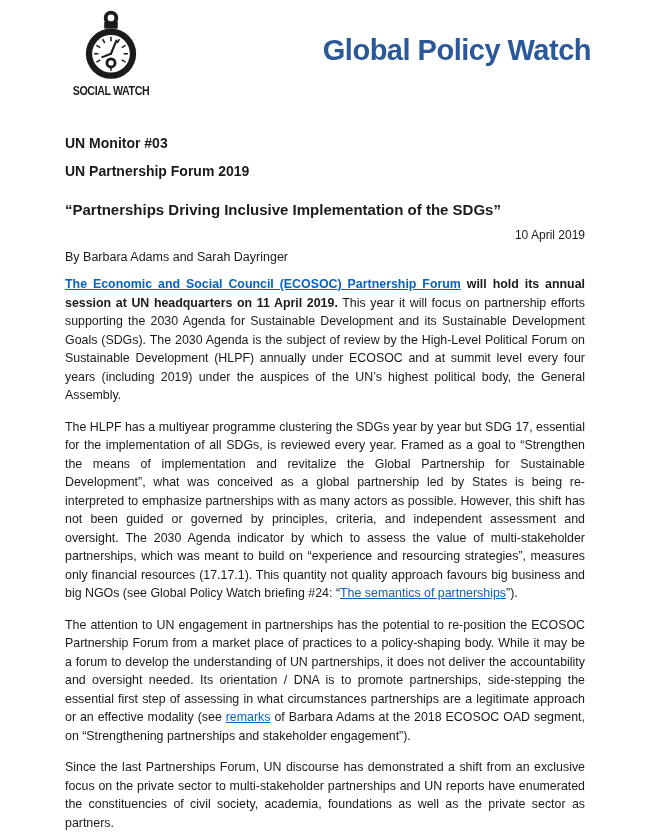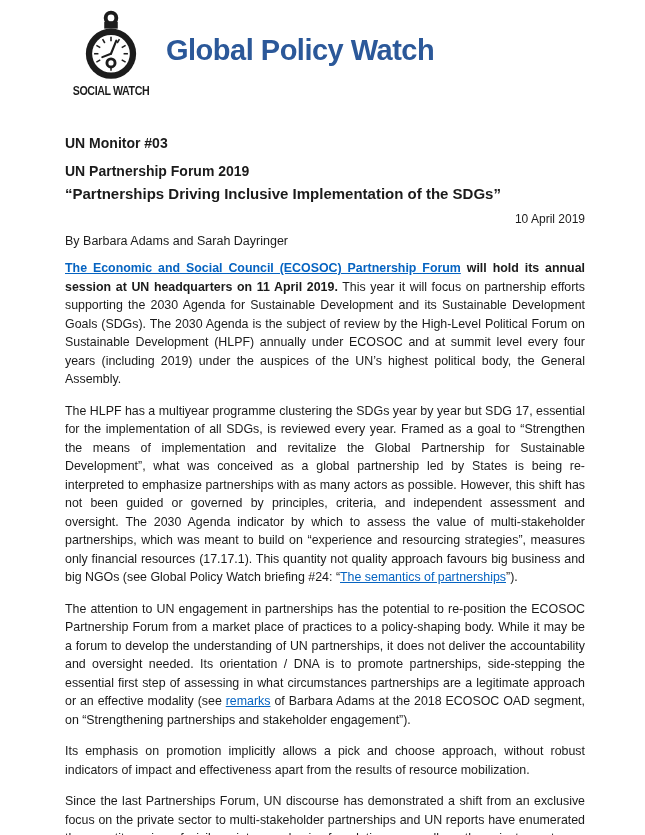--- a/index.html
+++ b/index.html
@@ -24,21 +24,21 @@
   .sw-caption {
     font-weight: bold; font-size: 13px; color: #1c1c1c;
     letter-spacing: -0.5px;
     transform: scaleX(0.82);
     transform-origin: center;
     white-space: nowrap;
     margin-top: 1px;
   }
   .masthead-title {
     flex: 1;
-    text-align: left;
+    text-align: right;
     margin-top: 24px;
     font-size: 29px;
     font-weight: bold;
     color: #2b5899;
     letter-spacing: -0.5px;
   }
   .gpf-logo { position: relative; width: 105px; height: 86px; margin-top: 8px; }
   .gpf-swirl { position: absolute; left: 0; top: 0; }
   .gpf-acronym {
     position: absolute; left: 16px; top: 10px;
@@ -49,21 +49,21 @@
   .gpf-caption {
     position: absolute; left: 17px; top: 50px;
     font-size: 8px; font-weight: bold; color: #1c4f70;
     white-space: nowrap;
   }
 
   
   .article { padding: 0 60px 0 65px; color: #1b1b1b; }
   .kicker   { margin: 27px 0 0; font-size: 14px; font-weight: bold; line-height: 17px; }
   .title    { margin: 11px 0 0; font-size: 14px; font-weight: bold; line-height: 17px; }
-  .subtitle { margin: 4px 0 0; font-size: 15px; font-weight: bold; line-height: 19px; }
+  .subtitle { margin: 20px 0 0; font-size: 15px; font-weight: bold; line-height: 19px; }
   .date     { margin: 8px 0 0; font-size: 12px; text-align: right; line-height: 16px; }
   .byline   { margin: 6px 0 10px; font-size: 12.5px; line-height: 16px; }
 
   .para {
     margin: 0 0 13px;
     font-size: 12.4px;
     line-height: 18.5px;
     text-align: justify;
   }
   .b { font-weight: bold; }
@@ -111,18 +111,17 @@
   <main class="article">
     <div class="kicker">UN Monitor #03</div>
     <div class="title">UN Partnership Forum 2019</div>
     <div class="subtitle">“Partnerships Driving Inclusive Implementation of the SDGs”</div>
     <div class="date">10 April 2019</div>
     <div class="byline">By Barbara Adams and Sarah Dayringer</div>
     <div id="paragraphs">
         <p class="para"><a class="lnk b">The Economic and Social Council (ECOSOC) Partnership Forum</a><span class=" b"> will hold its annual session at UN headquarters on 11 April 2019.</span><span class=""> This year it will focus on partnership efforts supporting the 2030 Agenda for Sustainable Development and its Sustainable Development Goals (SDGs). The 2030 Agenda is the subject of review by the High-Level Political Forum on Sustainable Development (HLPF) annually under ECOSOC and at summit level every four years (including 2019) under the auspices of the UN’s highest political body, the General Assembly.</span></p>
         <p class="para"><span class="">The HLPF has a multiyear programme clustering the SDGs year by year but SDG 17, essential for the implementation of all SDGs, is reviewed every year. Framed as a goal to “Strengthen the means of implementation and revitalize the Global Partnership for Sustainable Development”, what was conceived as a global partnership led by States is being re-interpreted to emphasize partnerships with as many actors as possible. However, this shift has not been guided or governed by principles, criteria, and independent assessment and oversight. The 2030 Agenda indicator by which to assess the value of multi-stakeholder partnerships, which was meant to build on “experience and resourcing strategies”, measures only financial resources (17.17.1). This quantity not quality approach favours big business and big NGOs (see Global Policy Watch briefing #24: “</span><a class="lnk">The semantics of partnerships</a><span class="">”).</span></p>
         <p class="para"><span class="">The attention to UN engagement in partnerships has the potential to re-position the ECOSOC Partnership Forum from a market place of practices to a policy-shaping body. While it may be a forum to develop the understanding of UN partnerships, it does not deliver the accountability and oversight needed. Its orientation / DNA is to promote partnerships, side-stepping the essential first step of assessing in what circumstances partnerships are a legitimate approach or an effective modality (see </span><a class="lnk">remarks</a><span class=""> of Barbara Adams at the 2018 ECOSOC OAD segment, on “Strengthening partnerships and stakeholder engagement”).</span></p>
-        <p class="para"><span class="">Its emphasis on promotion implicitly allows a pick and choose approach, without robust indicators of impact and effectiveness apart from the results of resource mobilization.</span></p>
         <p class="para"><span class="">Since the last Partnerships Forum, UN discourse has demonstrated a shift from an exclusive focus on the private sector to multi-stakeholder partnerships and UN reports have enumerated the constituencies of civil society, academia, foundations as well as the private sector as partners.</span></p>
       </div>
   </main>
 
 </div>
 
 </body></html>

